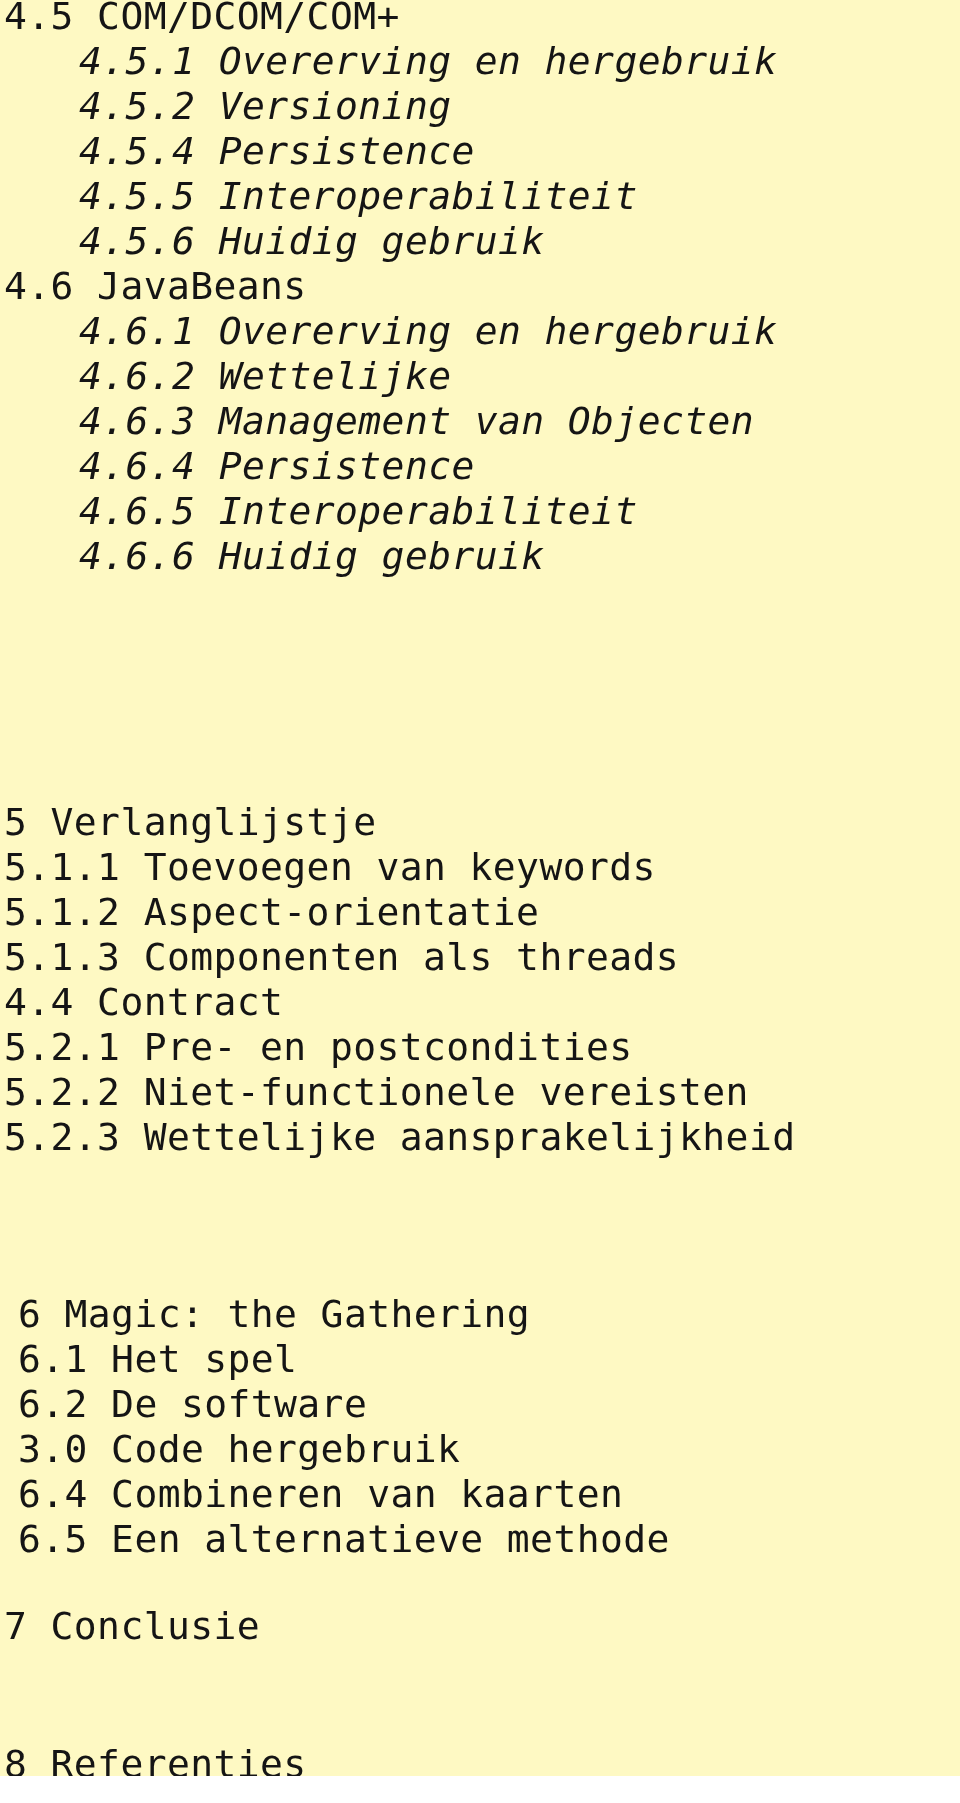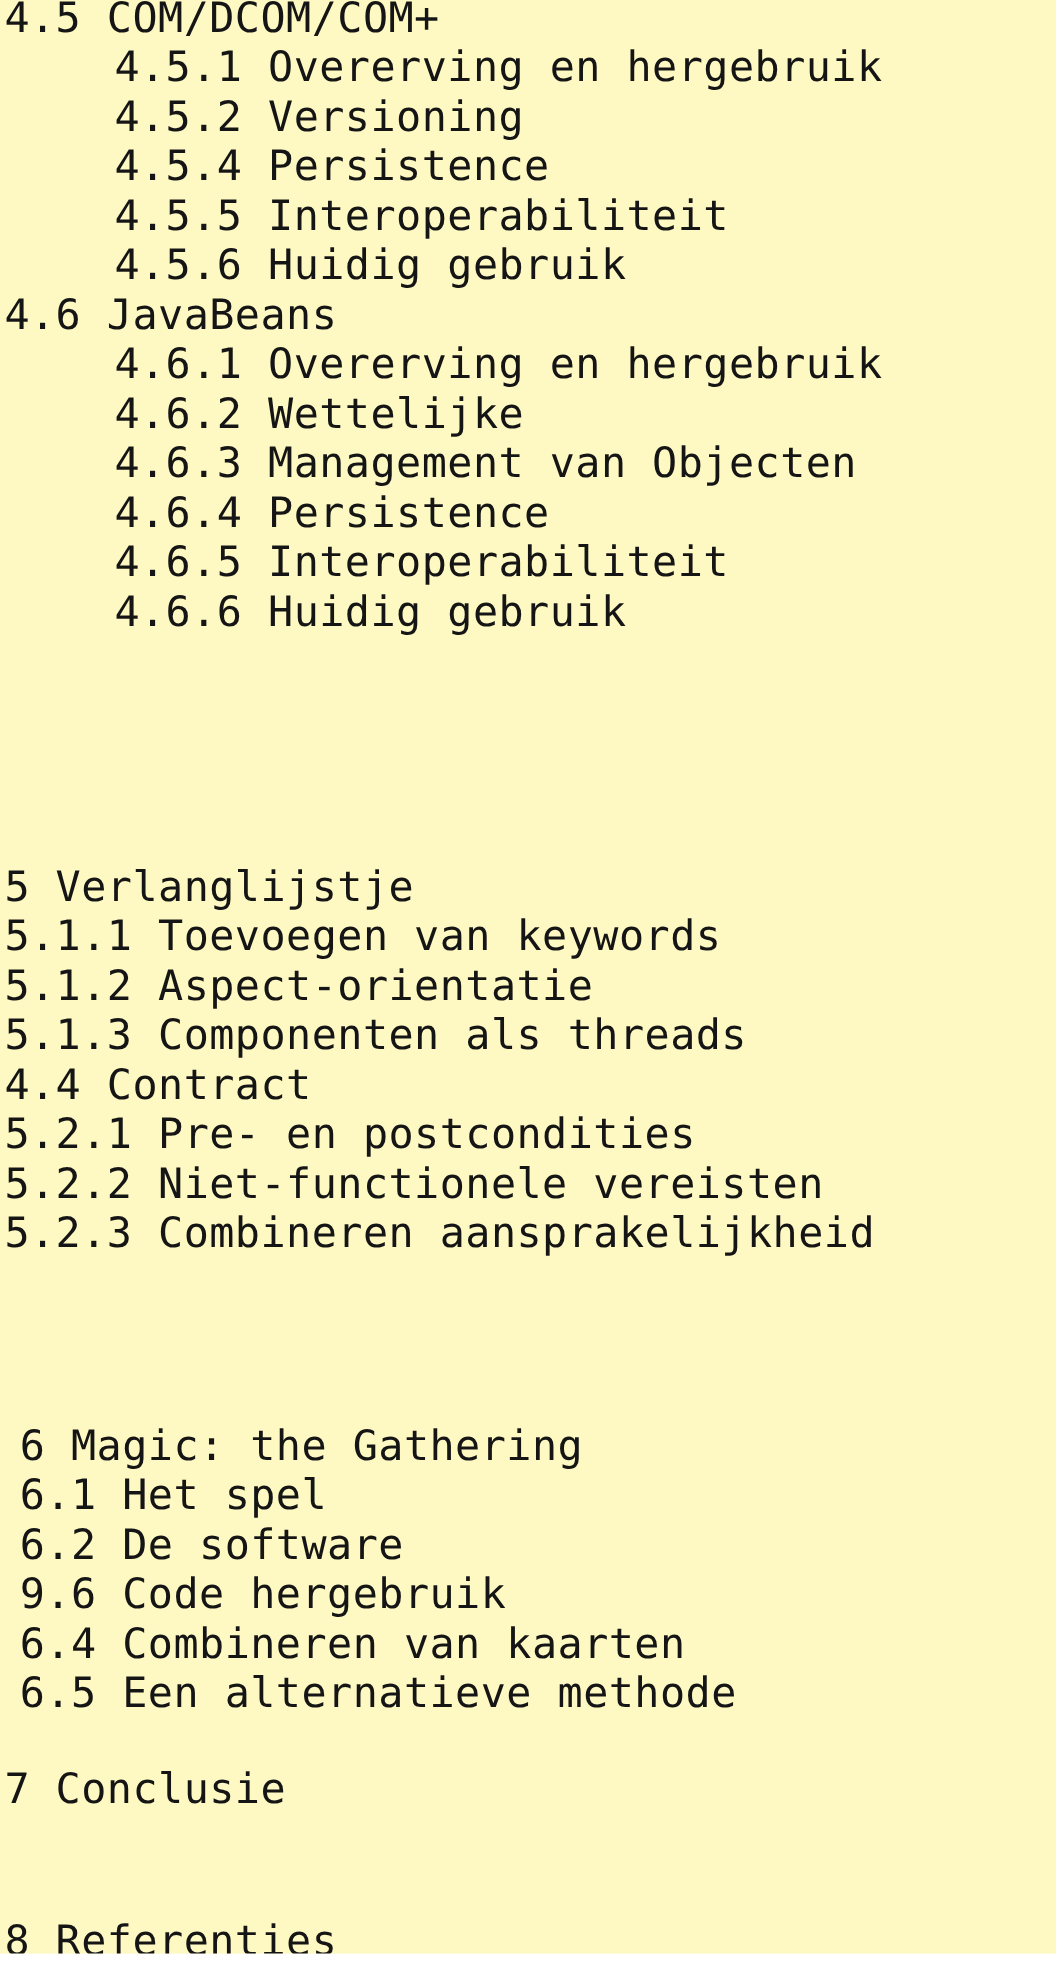--- a/index.html
+++ b/index.html
@@ -34,32 +34,32 @@
   .toc-line {
     white-space: pre;
     font-size: 38px;
     line-height: 45px;
     letter-spacing: 0.4px;
     color: #151515;
   }
 
   
   .lvl-1 { padding-left: 4px; }
-  .lvl-2 { padding-left: 104px; }
+  .lvl-2 { padding-left: 79px; font-style: italic; }
 
   
   #block-chapter4 .toc-line { line-height: 45px; }
   #block-chapter5 .toc-line { line-height: 45px; }
   #block-chapter6 .toc-line { line-height: 45px; padding-left: 18px; }
   #block-chapter7 .toc-line { line-height: 45px; }
   #block-chapter8 .toc-line { line-height: 45px; text-decoration: underline; }
 
   
   #block-chapter4 { top: -6px; }
-  #block-chapter5 { top: 784px; }
+  #block-chapter5 { top: 800px; }
   #block-chapter6 { top: 1292px; }
   #block-chapter7 { top: 1604px; }
   #block-chapter8 { top: 1742px; }
 </style>
 </head>
 <body>
 
 <div id="toc-page">
 
   <div class="toc-block" id="block-chapter4">
@@ -79,28 +79,28 @@
   </div>
 
   <div class="toc-block" id="block-chapter5">
     <div class="toc-line lvl-1">5 Verlanglijstje</div>
     <div class="toc-line lvl-1">5.1.1 Toevoegen van keywords</div>
     <div class="toc-line lvl-1">5.1.2 Aspect-orientatie</div>
     <div class="toc-line lvl-1">5.1.3 Componenten als threads</div>
     <div class="toc-line lvl-1">4.4 Contract</div>
     <div class="toc-line lvl-1">5.2.1 Pre- en postcondities</div>
     <div class="toc-line lvl-1">5.2.2 Niet-functionele vereisten</div>
-    <div class="toc-line lvl-1">5.2.3 Combineren aansprakelijkheid</div>
+    <div class="toc-line lvl-1">5.2.3 Wettelijke aansprakelijkheid</div>
   </div>
 
   <div class="toc-block" id="block-chapter6">
     <div class="toc-line lvl-1">6 Magic: the Gathering</div>
     <div class="toc-line lvl-1">6.1 Het spel</div>
     <div class="toc-line lvl-1">6.2 De software</div>
-    <div class="toc-line lvl-1">9.6 Code hergebruik</div>
+    <div class="toc-line lvl-1">3.0 Code hergebruik</div>
     <div class="toc-line lvl-1">6.4 Combineren van kaarten</div>
     <div class="toc-line lvl-1">6.5 Een alternatieve methode</div>
   </div>
 
   <div class="toc-block" id="block-chapter7">
     <div class="toc-line lvl-1">7 Conclusie</div>
   </div>
 
   <div class="toc-block" id="block-chapter8">
     <div class="toc-line lvl-1">8 Referenties</div>

